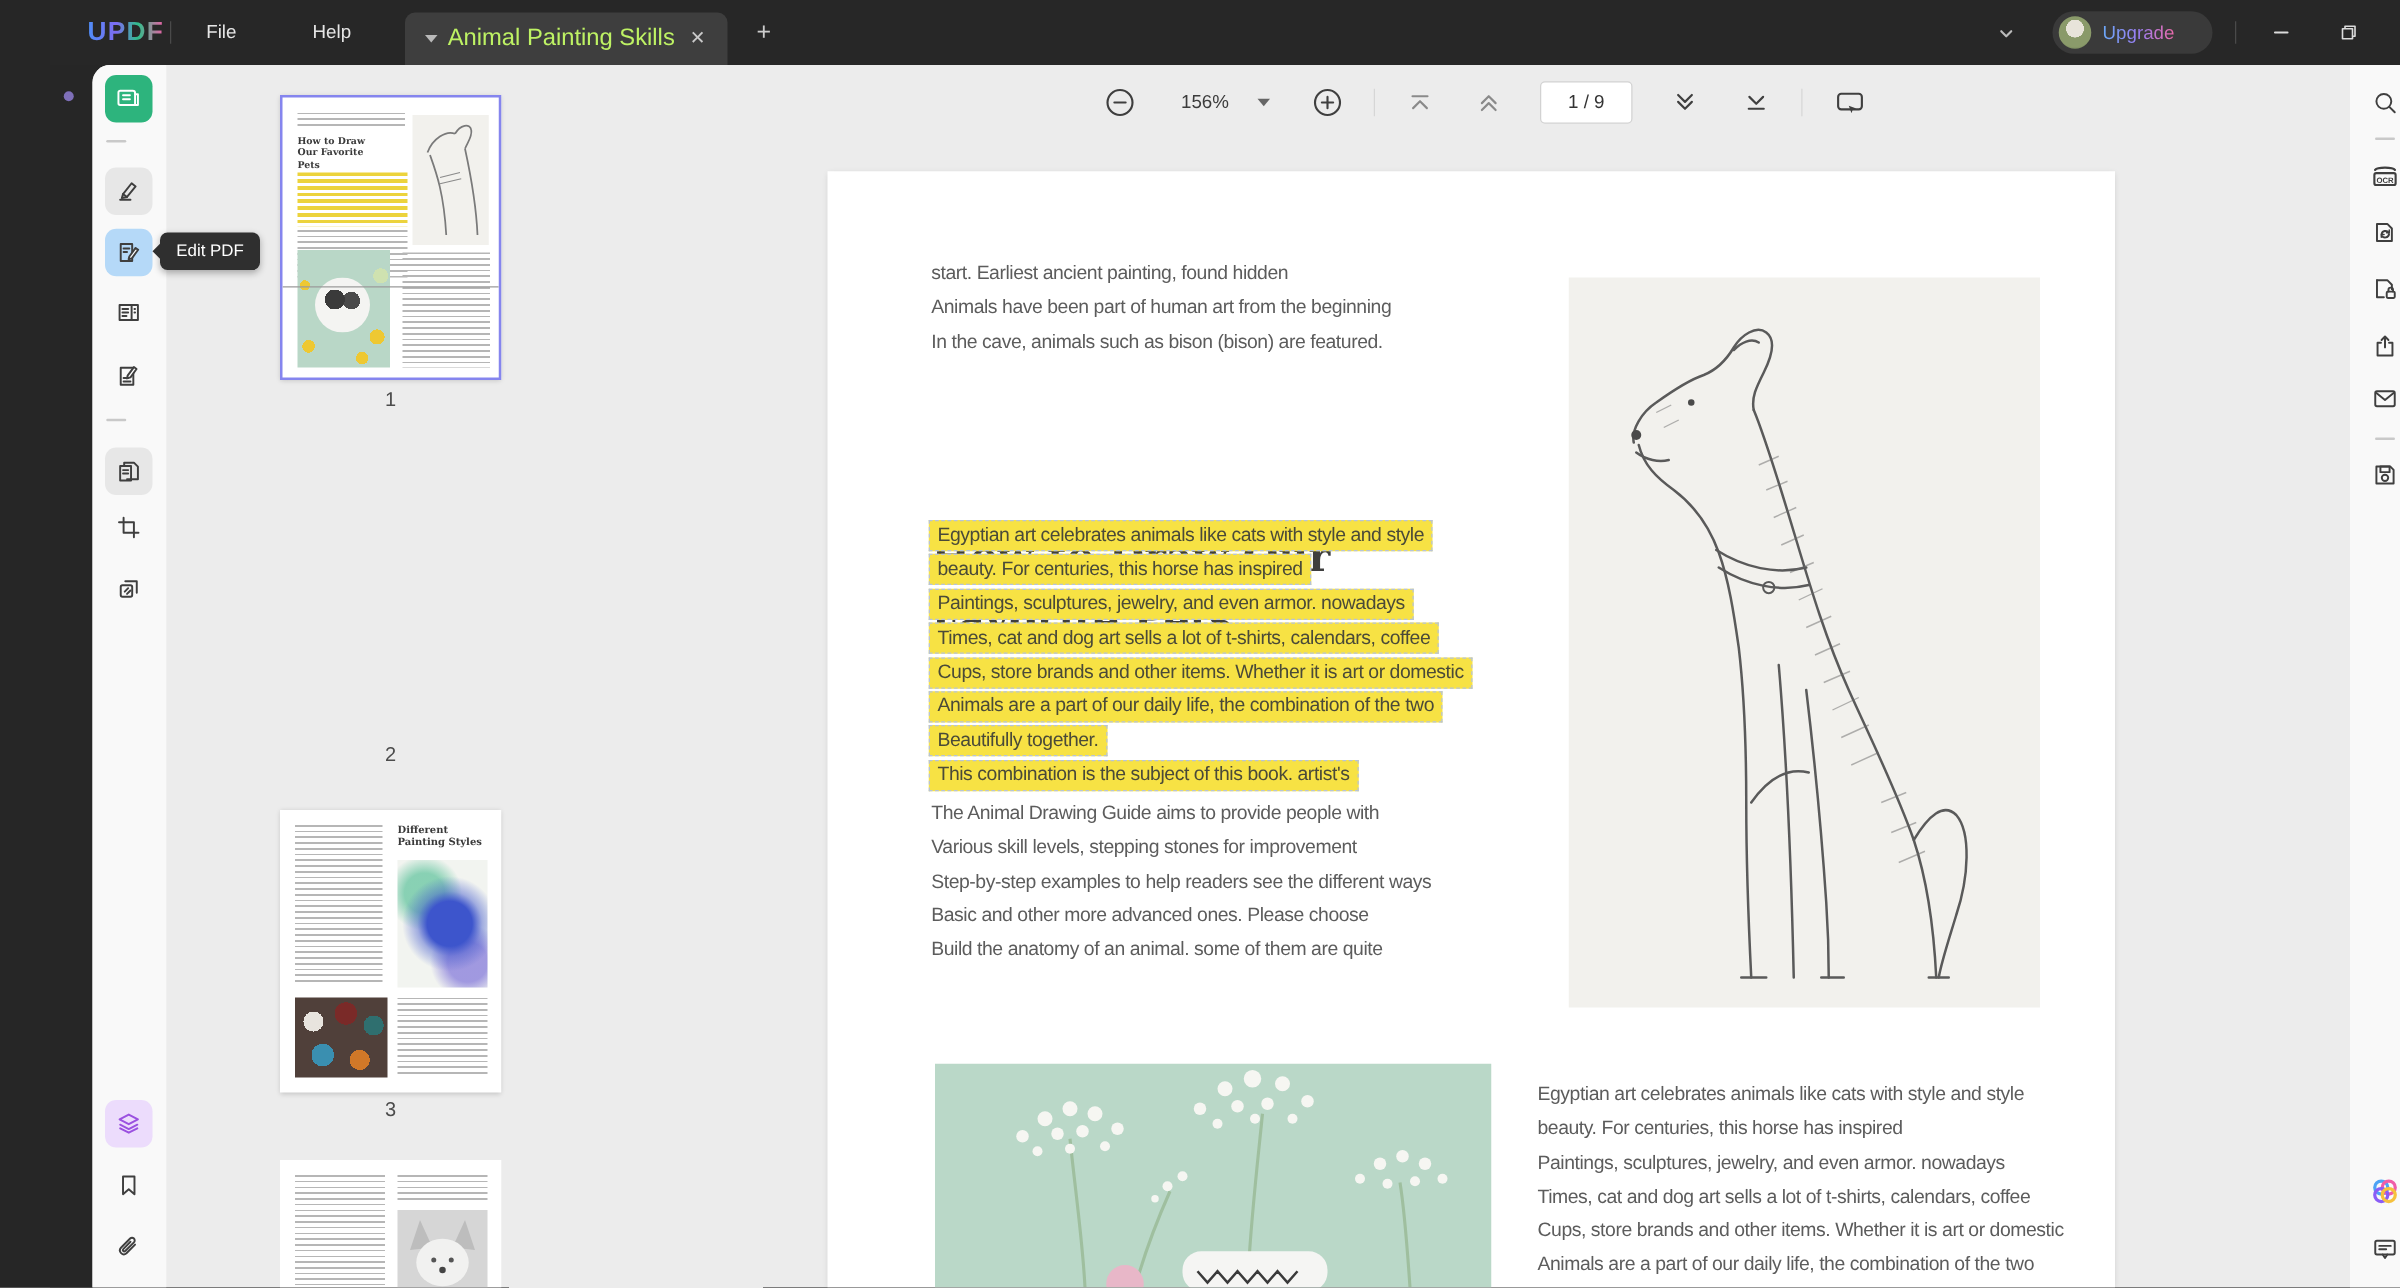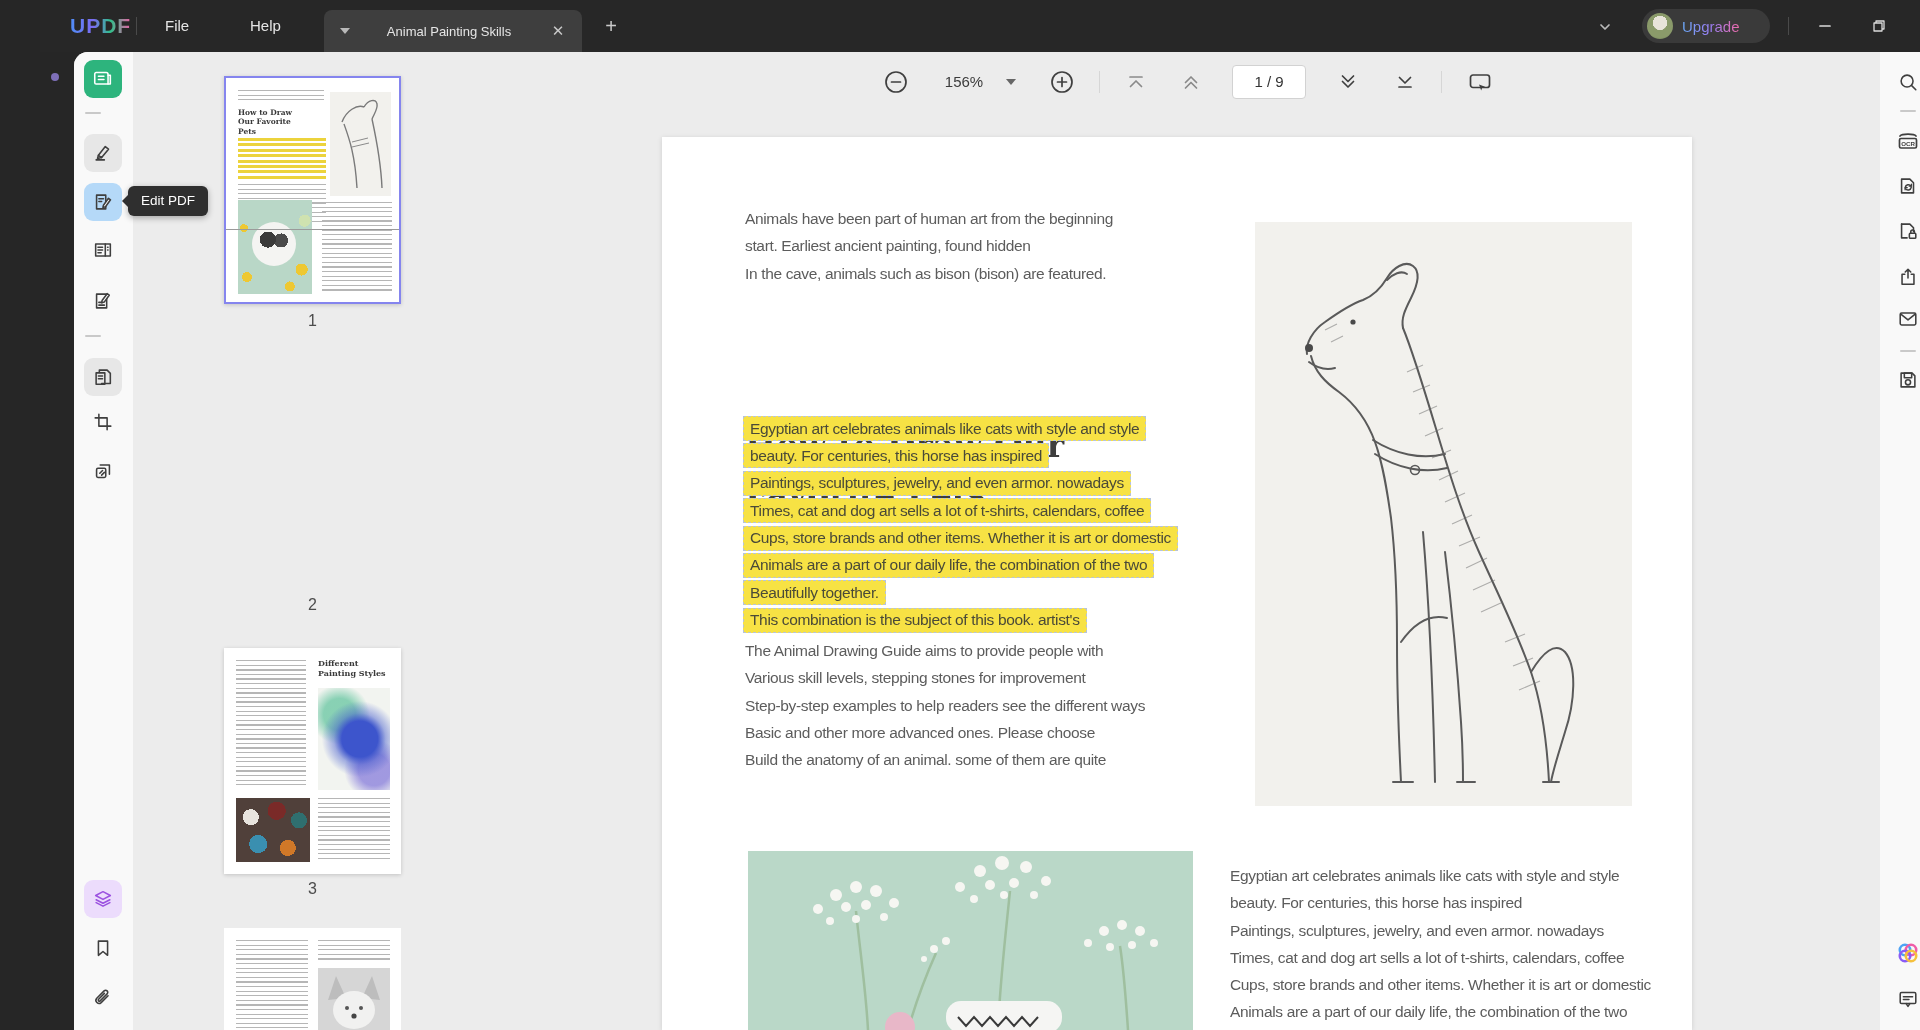--- a/index.html
+++ b/index.html
@@ -13,21 +13,21 @@
   .logo { position:absolute; left:30px; top:14px; font-size:21px; font-weight:900; letter-spacing:1px;
     background:linear-gradient(90deg,#4f8ef7 0%,#7d6bf2 38%,#2fbf8a 66%,#ee5fa7 100%);
     -webkit-background-clip:text; background-clip:text; color:transparent; }
   .tb-sep { position:absolute; top:17px; width:1px; height:18px; background:#4a4a4a; }
   .menu-item { position:absolute; top:0; height:52px; line-height:52px; color:#e6e6e6; font-size:15px;
     padding:0 18px; cursor:default; }
   .tab { position:absolute; left:284px; top:10px; width:258px; height:42px; background:#3e3e3e;
     border-radius:8px 8px 0 0; display:flex; align-items:center; }
   .tab-caret { width:0; height:0; border-left:5px solid transparent; border-right:5px solid transparent;
     border-top:6px solid #b9b9b9; margin-left:16px; }
-  .tab-title { flex:1; text-align:center; color:#e5e5e5; font-size:13px; white-space:nowrap;
+  .tab-title { flex:1; text-align:center; color:#bef264; font-size:19px; white-space:nowrap;
     overflow:hidden; }
   .tab-close { color:#c9c9c9; font-size:15px; margin-right:14px; width:20px; height:20px;
     line-height:20px; text-align:center; }
   .newtab { position:absolute; left:558px; top:13px; width:26px; height:26px; color:#cccccc;
     font-size:20px; line-height:26px; text-align:center; }
   .tb-chevron { position:absolute; left:1553px; top:15px; width:24px; height:24px; color:#bbb; }
   .upgrade-pill { position:absolute; left:1602px; top:9px; width:128px; height:34px; background:#3a3a3a;
     border-radius:17px; display:flex; align-items:center; }
   .avatar { width:26px; height:26px; border-radius:50%; margin-left:5px;
     background:radial-gradient(circle at 50% 38%, #e8e4da 0 34%, #8a9a6a 35% 70%, #5a6a48 100%); }
@@ -326,22 +326,22 @@
   <div class="vt-icon" style="left:1427px;">
     <svg width="26" height="26" viewBox="0 0 26 26">
       <rect x="3.5" y="6" width="19" height="12.5" rx="2.5" class="icon"></rect>
       <path d="M12 15.5l2.2 6 1-2.9 2.9-.9z" fill="#3f3f3f"></path>
     </svg>
   </div>
 
   <div class="page">
 
     <div class="abs" style="left:83px;top:68px;">
+        <div class="doc-line">start. Earliest ancient painting, found hidden</div>
         <div class="doc-line">Animals have been part of human art from the beginning</div>
-        <div class="doc-line">start. Earliest ancient painting, found hidden</div>
         <div class="doc-line">In the cave, animals such as bison (bison) are featured.</div>
       </div>
 
     <div class="doc-heading" style="top:284px;">How to Draw Our</div>
     <div class="doc-heading" style="top:333px;">Favorite Pets</div>
 
     <div class="abs" style="left:82px;top:280px;width:0;height:0;"></div>
 
     <div class="abs" style="left:82px;top:281px;"></div>
 

